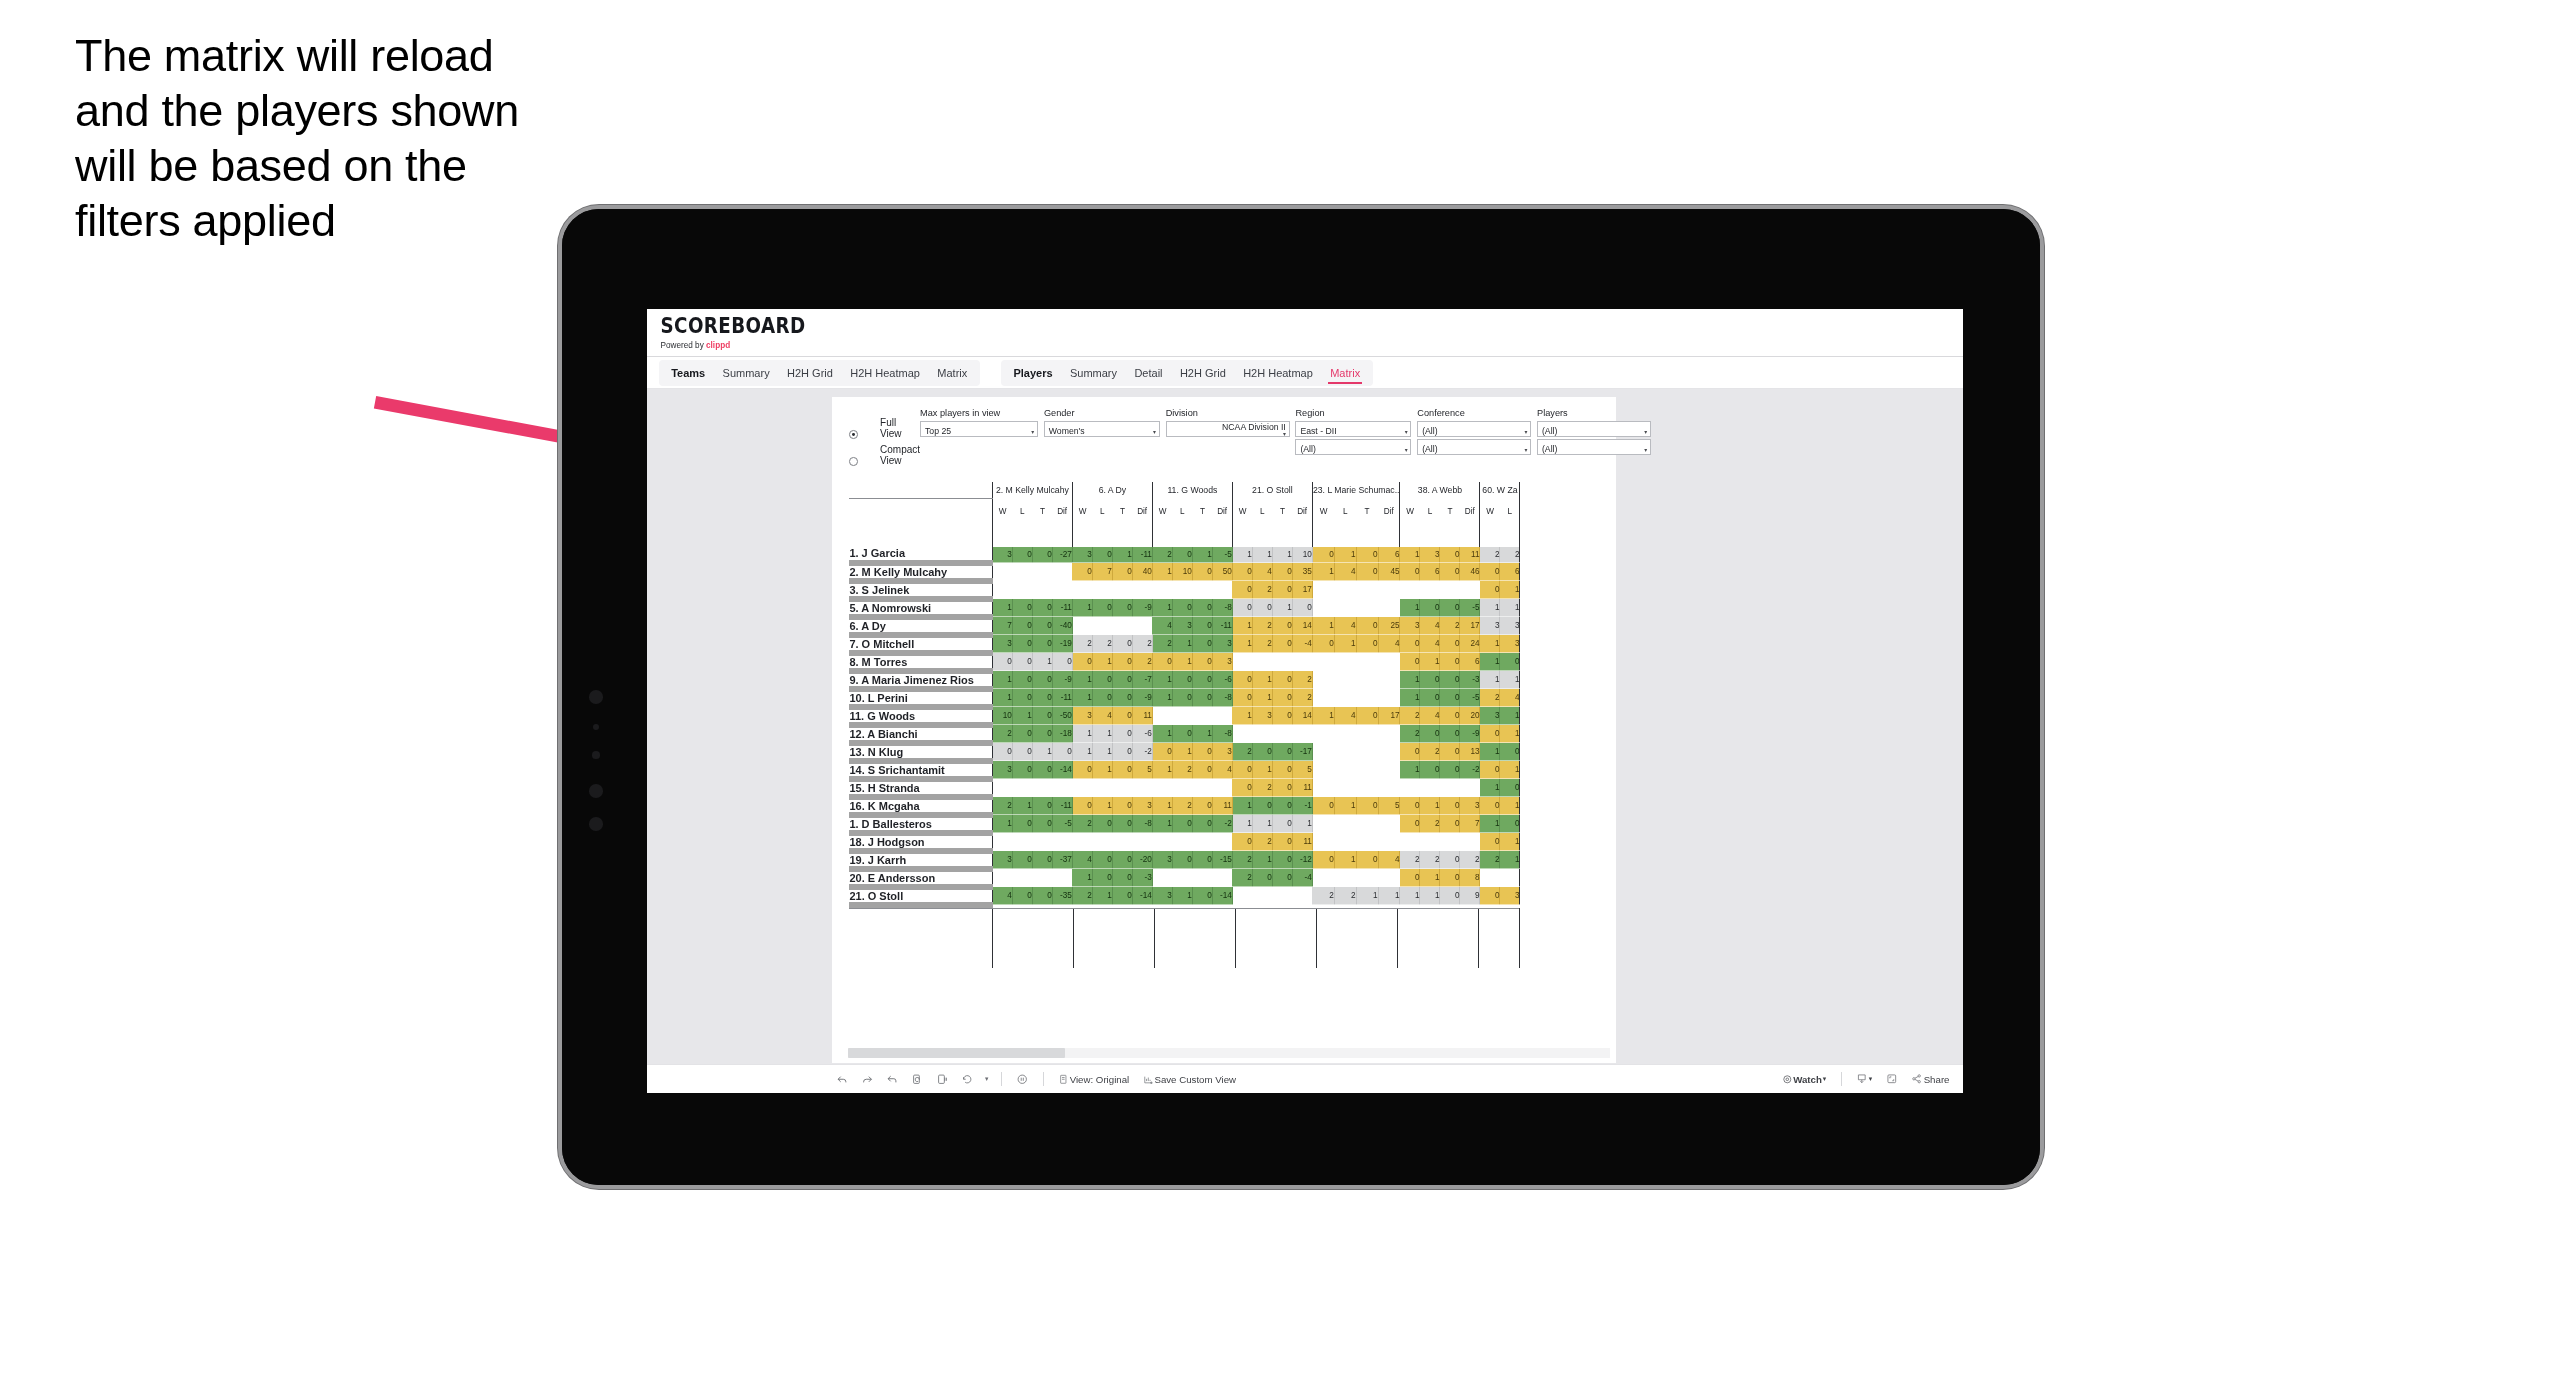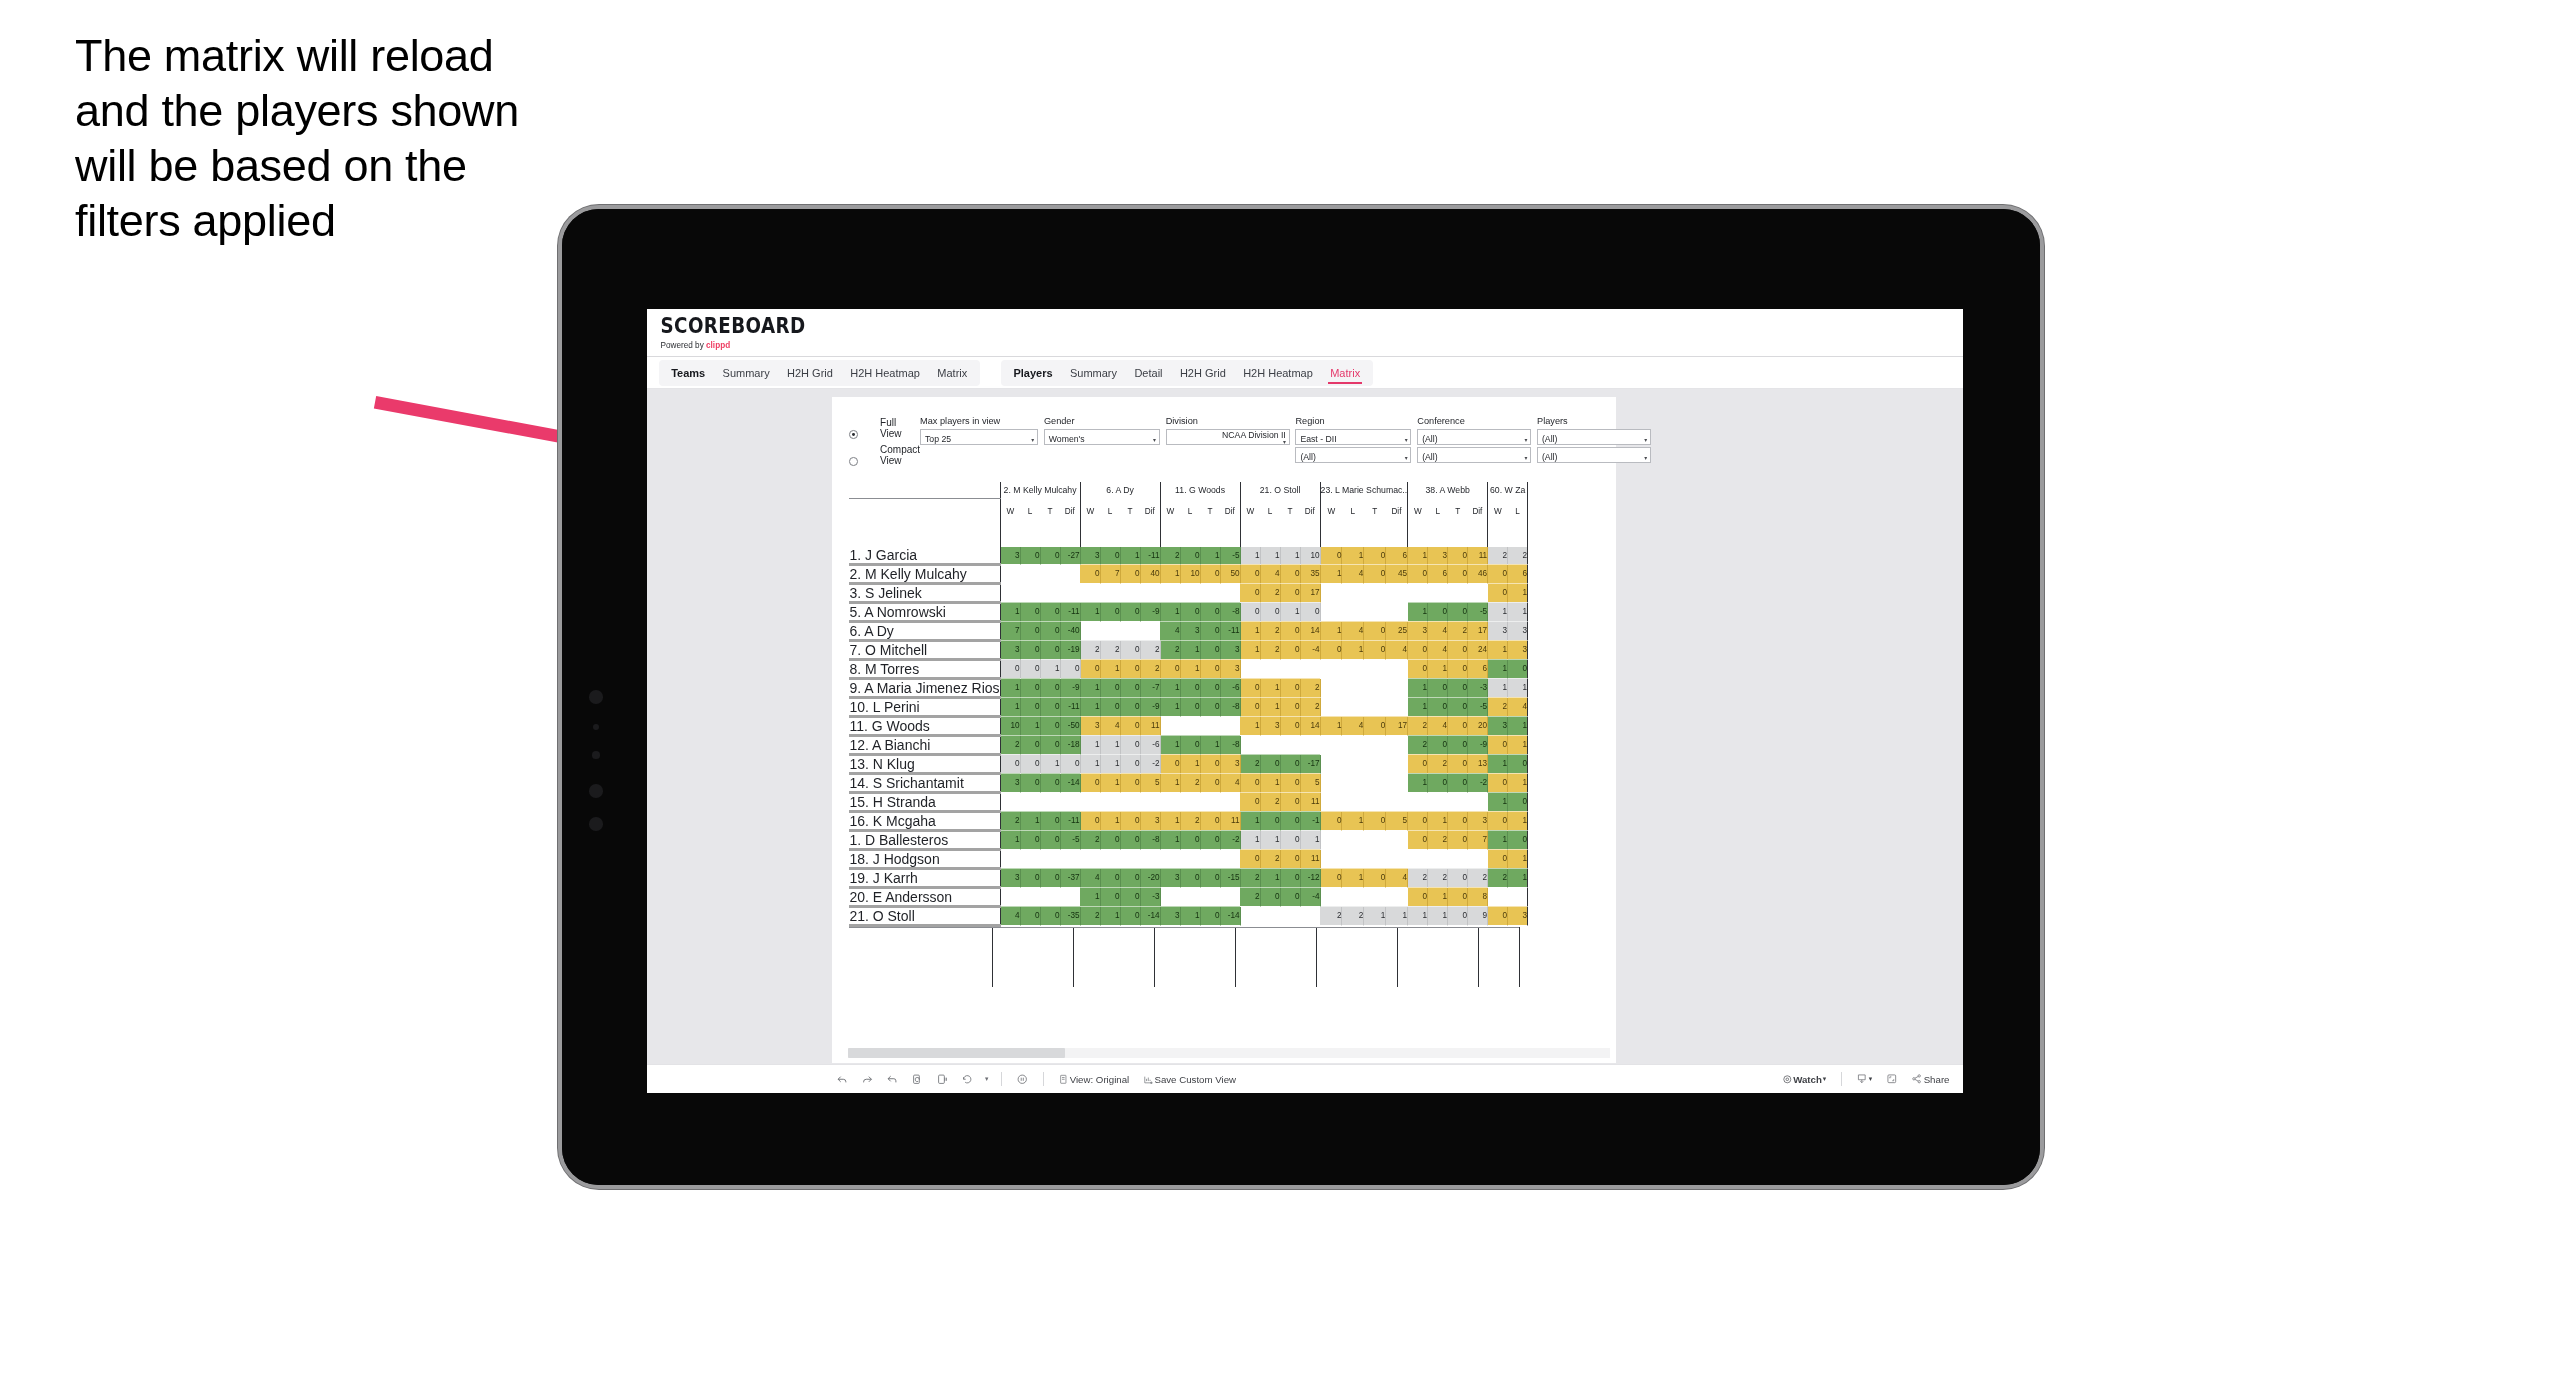--- a/index.html
+++ b/index.html
@@ -131,23 +131,24 @@
     font-size: 8.2px; text-align:center; height: 25px; vertical-align: middle;
     color:#25272c;
   }
   td.sub.first { border-left: 1.4px solid #2f3136; }
   td.sub.lastc { border-right: 1.4px solid #2f3136; }
   td.spacerrow { height: 23px; }
   td.spacerrow.first { border-left: 1.4px solid #2f3136; }
   td.spacerrow.lastc { border-right: 1.4px solid #2f3136; }
 
   td.rname {
-    width: 143px; height: 16px; font-size: 14px; color:#1f2126;
-    padding-left: 3.9px; border-bottom: 3px solid #a3a3a3; white-space:nowrap;
+    width: 143px; height: 16px; font-size: 11px; color:#1f2126;
+    padding-left: 3.9px; border-bottom: 6px solid #a3a3a3; white-space:nowrap;
     overflow:hidden;
+    font-weight:bold;
   }
   td.cell {
     width: 20px; height: 16px; text-align: right; padding-right: 2.9px;
     font-size: 8.2px; border-bottom: 1px solid rgba(255,255,255,0.0);
     border-right: 1px solid rgba(120,120,120,0.35);
     color:#1f2126;
   }
   td.cell.g { background:#6fa960; border-right:1px solid #5b9050; color:#14310f; }
   td.cell.y { background:#e8c454; border-right:1px solid #cfa93c; color:#4a3a0b; }
   td.cell.n { background:#d8d9da; border-right:1px solid #c2c3c5; color:#2a2c30; }
@@ -245,21 +246,21 @@
               <div class="radio-col" id="radio-col">
                   <div class="radio-row">
                     <span class="radio on"></span>
                     <span>Full View</span>
                   </div>
                   <div class="radio-row">
                     <span class="radio"></span>
                     <span>Compact View</span>
                   </div>
                 </div>
-              <div id="filter-controls" style="display:flex;margin-top:8px;">
+              <div id="filter-controls" style="display:flex;">
                   <div class="fcol">
                     <div class="flabel">Max players in view</div>
                     <div class="sel w1">
                       <span>Top 25</span>
                       <span class="caret">▾</span>
                     </div>
                   </div>
                   <div class="fcol">
                     <div class="flabel">Gender</div>
                     <div class="sel w2">

